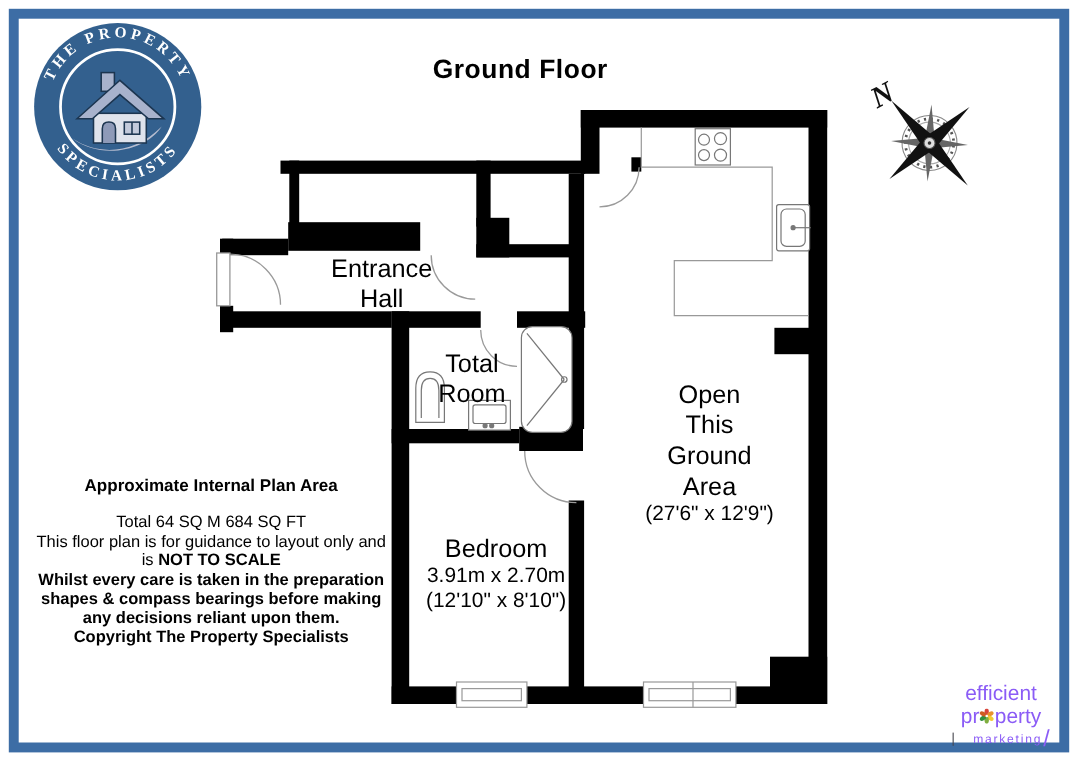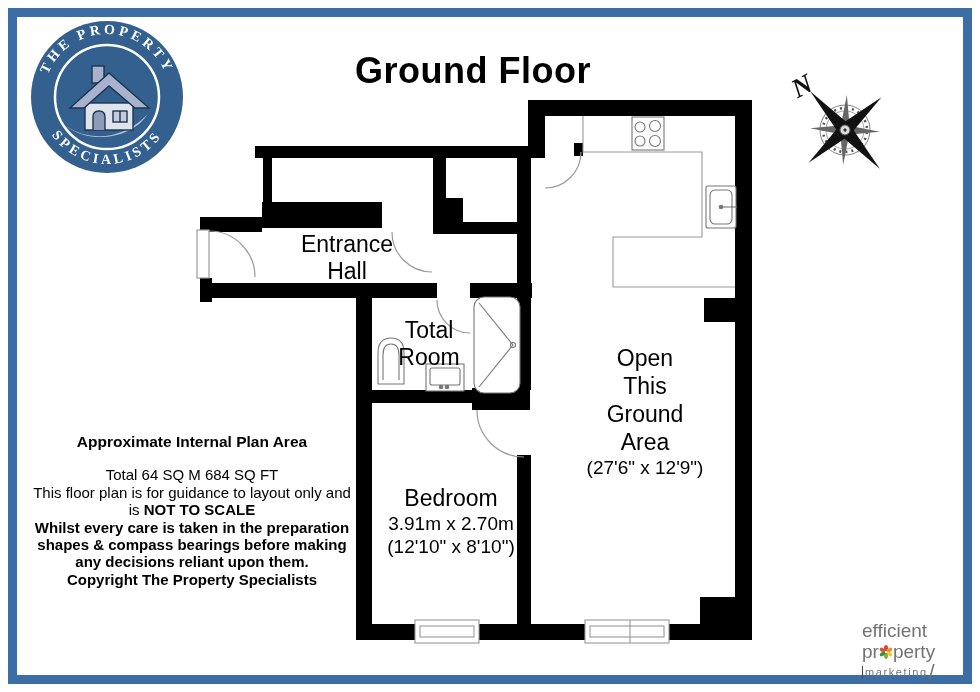--- a/index.html
+++ b/index.html
@@ -2,30 +2,30 @@
 <html><head>
 <meta charset="utf-8">
 <style>
   html,body{margin:0;padding:0;background:#fff;}
   .canvas{position:relative;width:980px;height:692px;background:#fff;overflow:hidden;
           font-family:"Liberation Sans", sans-serif;color:#000;}
   .frame{position:absolute;left:8px;top:8px;right:8px;bottom:8px;border:9px solid #3d6da5;pointer-events:none;}
   svg.plan{position:absolute;left:0;top:0;width:980px;height:692px;}
   .abs{position:absolute;white-space:nowrap;}
   .ctr{transform:translateX(-50%);text-align:center;}
-  .page-title{font-size:36px;font-weight:bold;letter-spacing:.5px;}
+  .page-title{font-size:24px;font-weight:bold;letter-spacing:.5px;}
   .room-name{font-size:23px;font-weight:normal;line-height:27px;}
   .room-dims{font-size:19px;line-height:23px;font-weight:normal;}
   .disclaimer{font-size:15px;line-height:17.4px;text-align:center;}
   .disclaimer .head{font-size:15.5px;font-weight:bold;margin-bottom:16px;}
   .disclaimer .b{font-weight:bold;}
-  .footer-logo{width:96px;text-align:left;color:#737373;}
+  .footer-logo{width:96px;text-align:center;color:#8b5cf6;}
   .footer-logo .l1{font-size:19px;line-height:20px;}
   .footer-logo .l2{font-size:19px;line-height:21px;}
-  .footer-logo .l3{font-size:11px;letter-spacing:1.6px;line-height:12px;border-left:1px solid #45454d;display:inline-block;padding-left:2px;}
+  .footer-logo .l3{font-size:11px;letter-spacing:1.6px;line-height:12px;border-left:1px solid #45454d;display:inline-block;padding-left:18px;}
   .footer-logo .slash{font-size:21px;font-weight:300;vertical-align:-3px;line-height:0;margin-left:1px;}
   .pin{vertical-align:-1px;}
 </style>
 </head>
 <body>
 
 <div class="canvas">
 
   <svg class="plan" viewBox="0 0 980 692">
 

